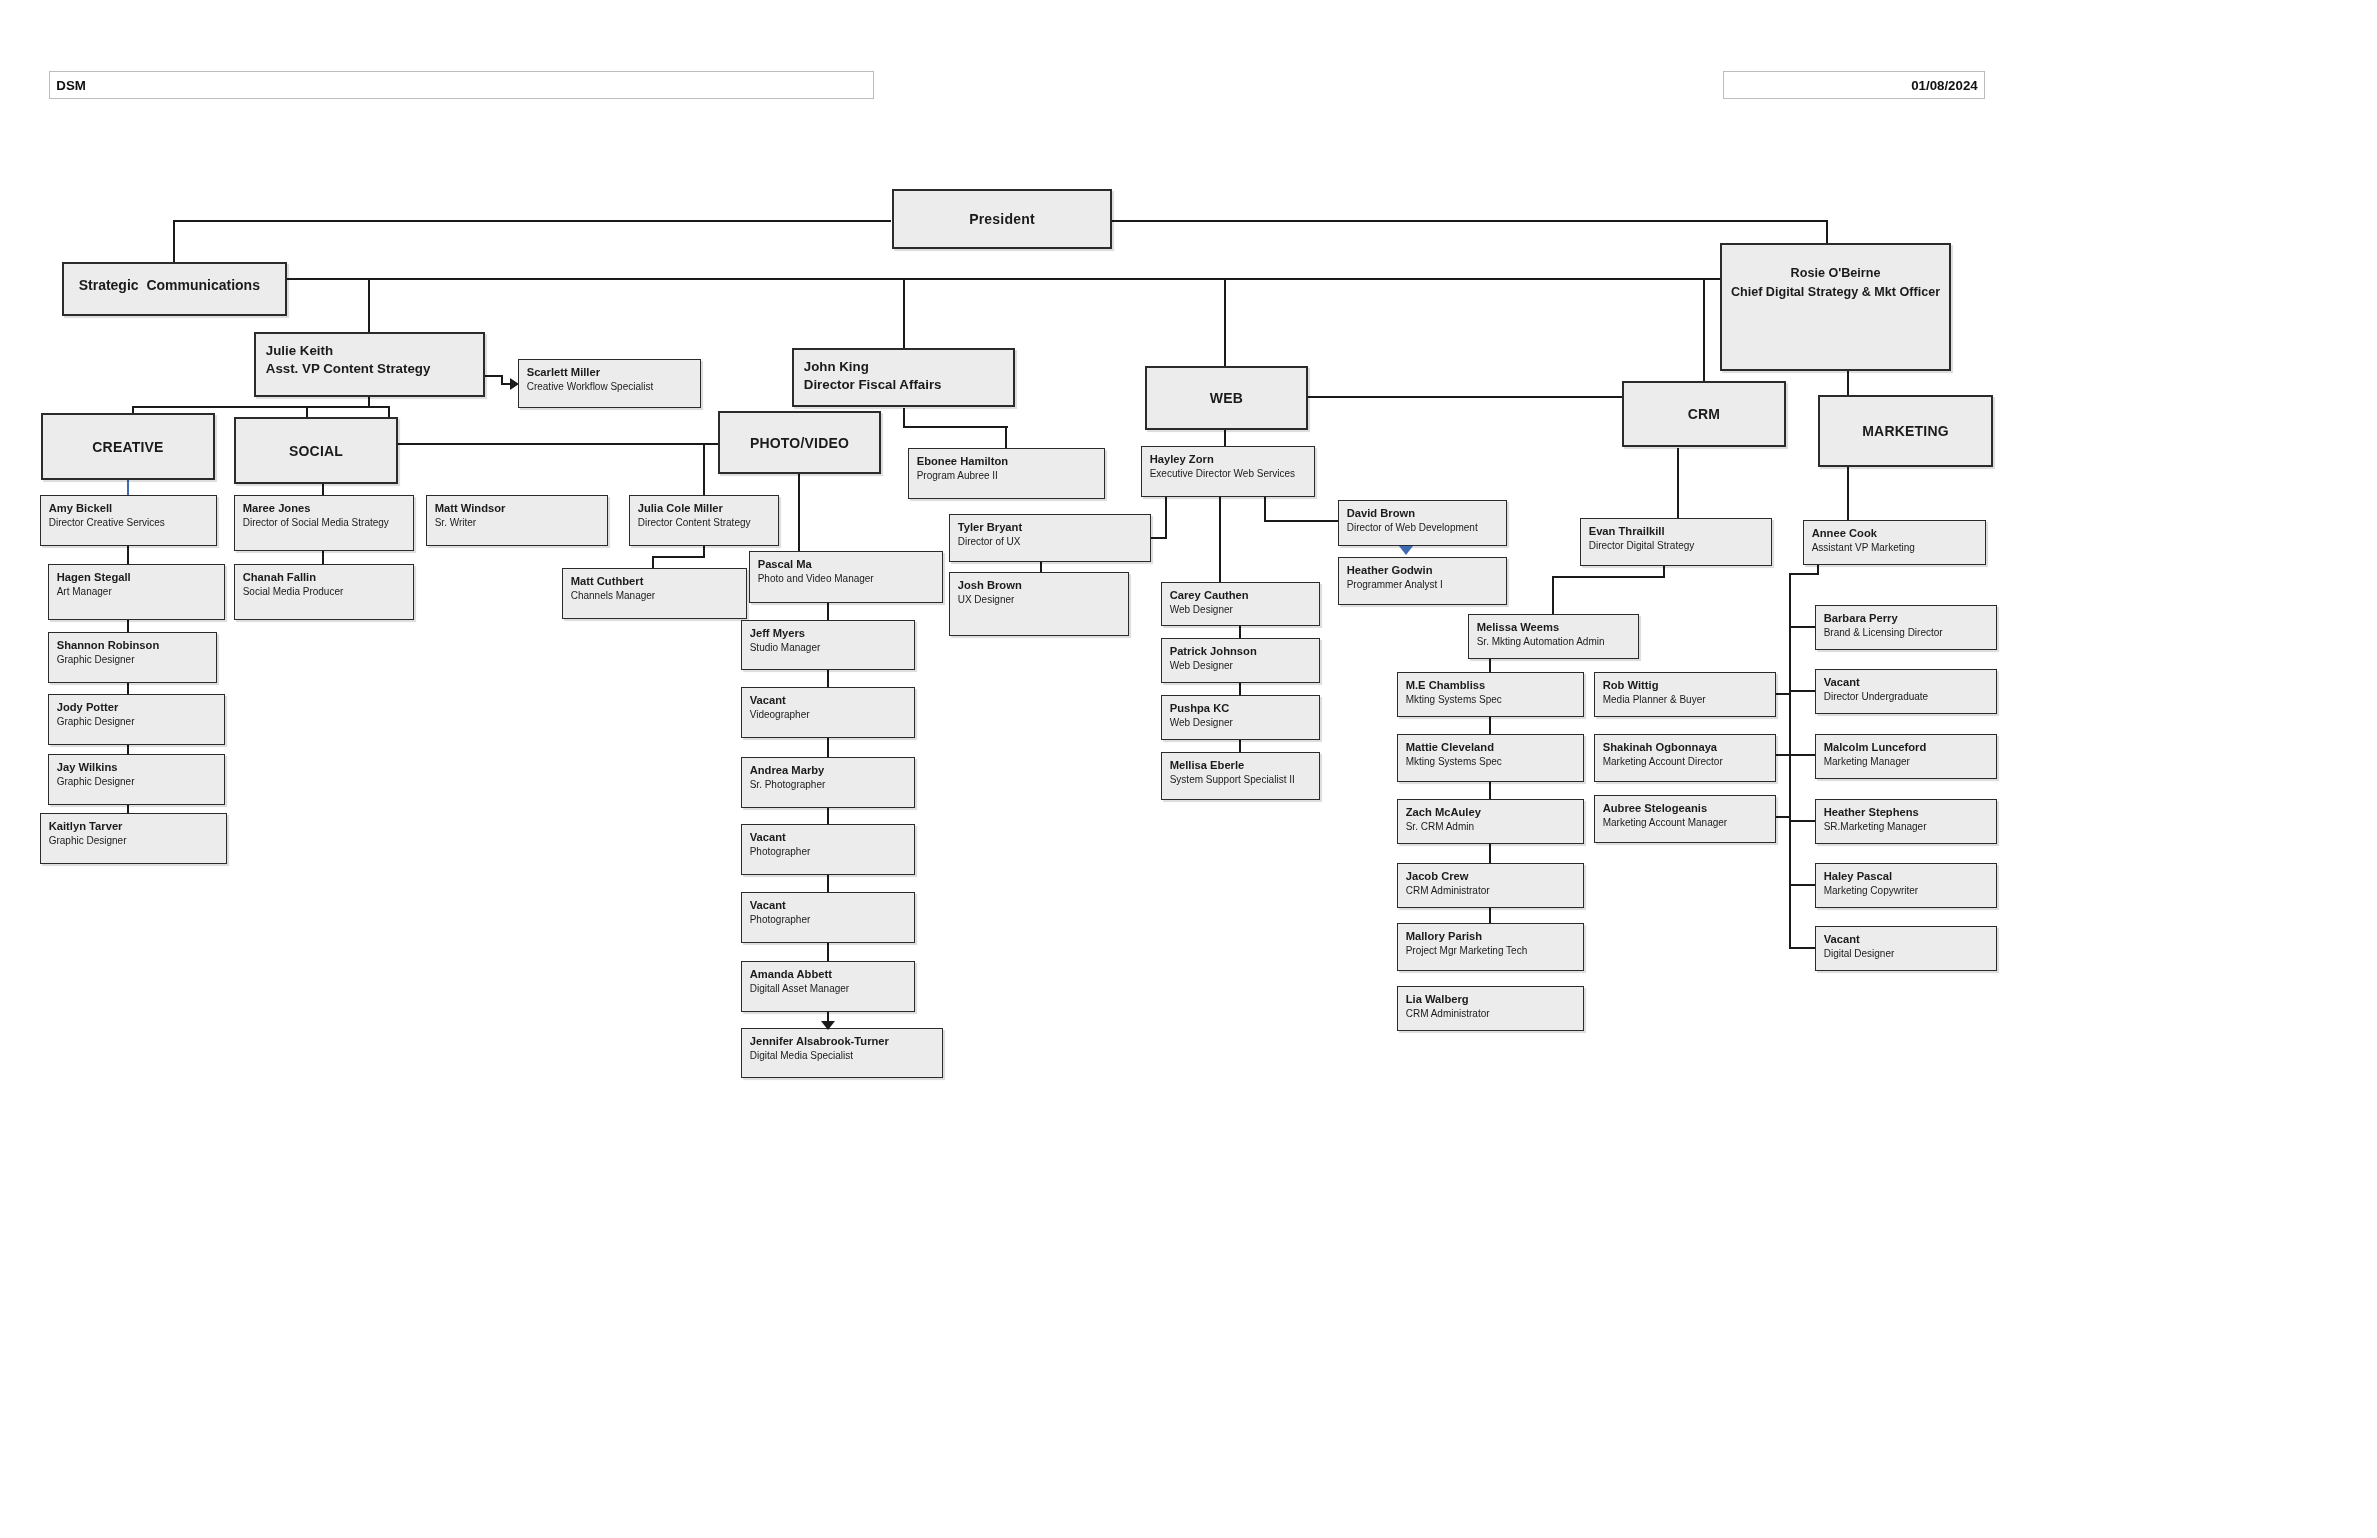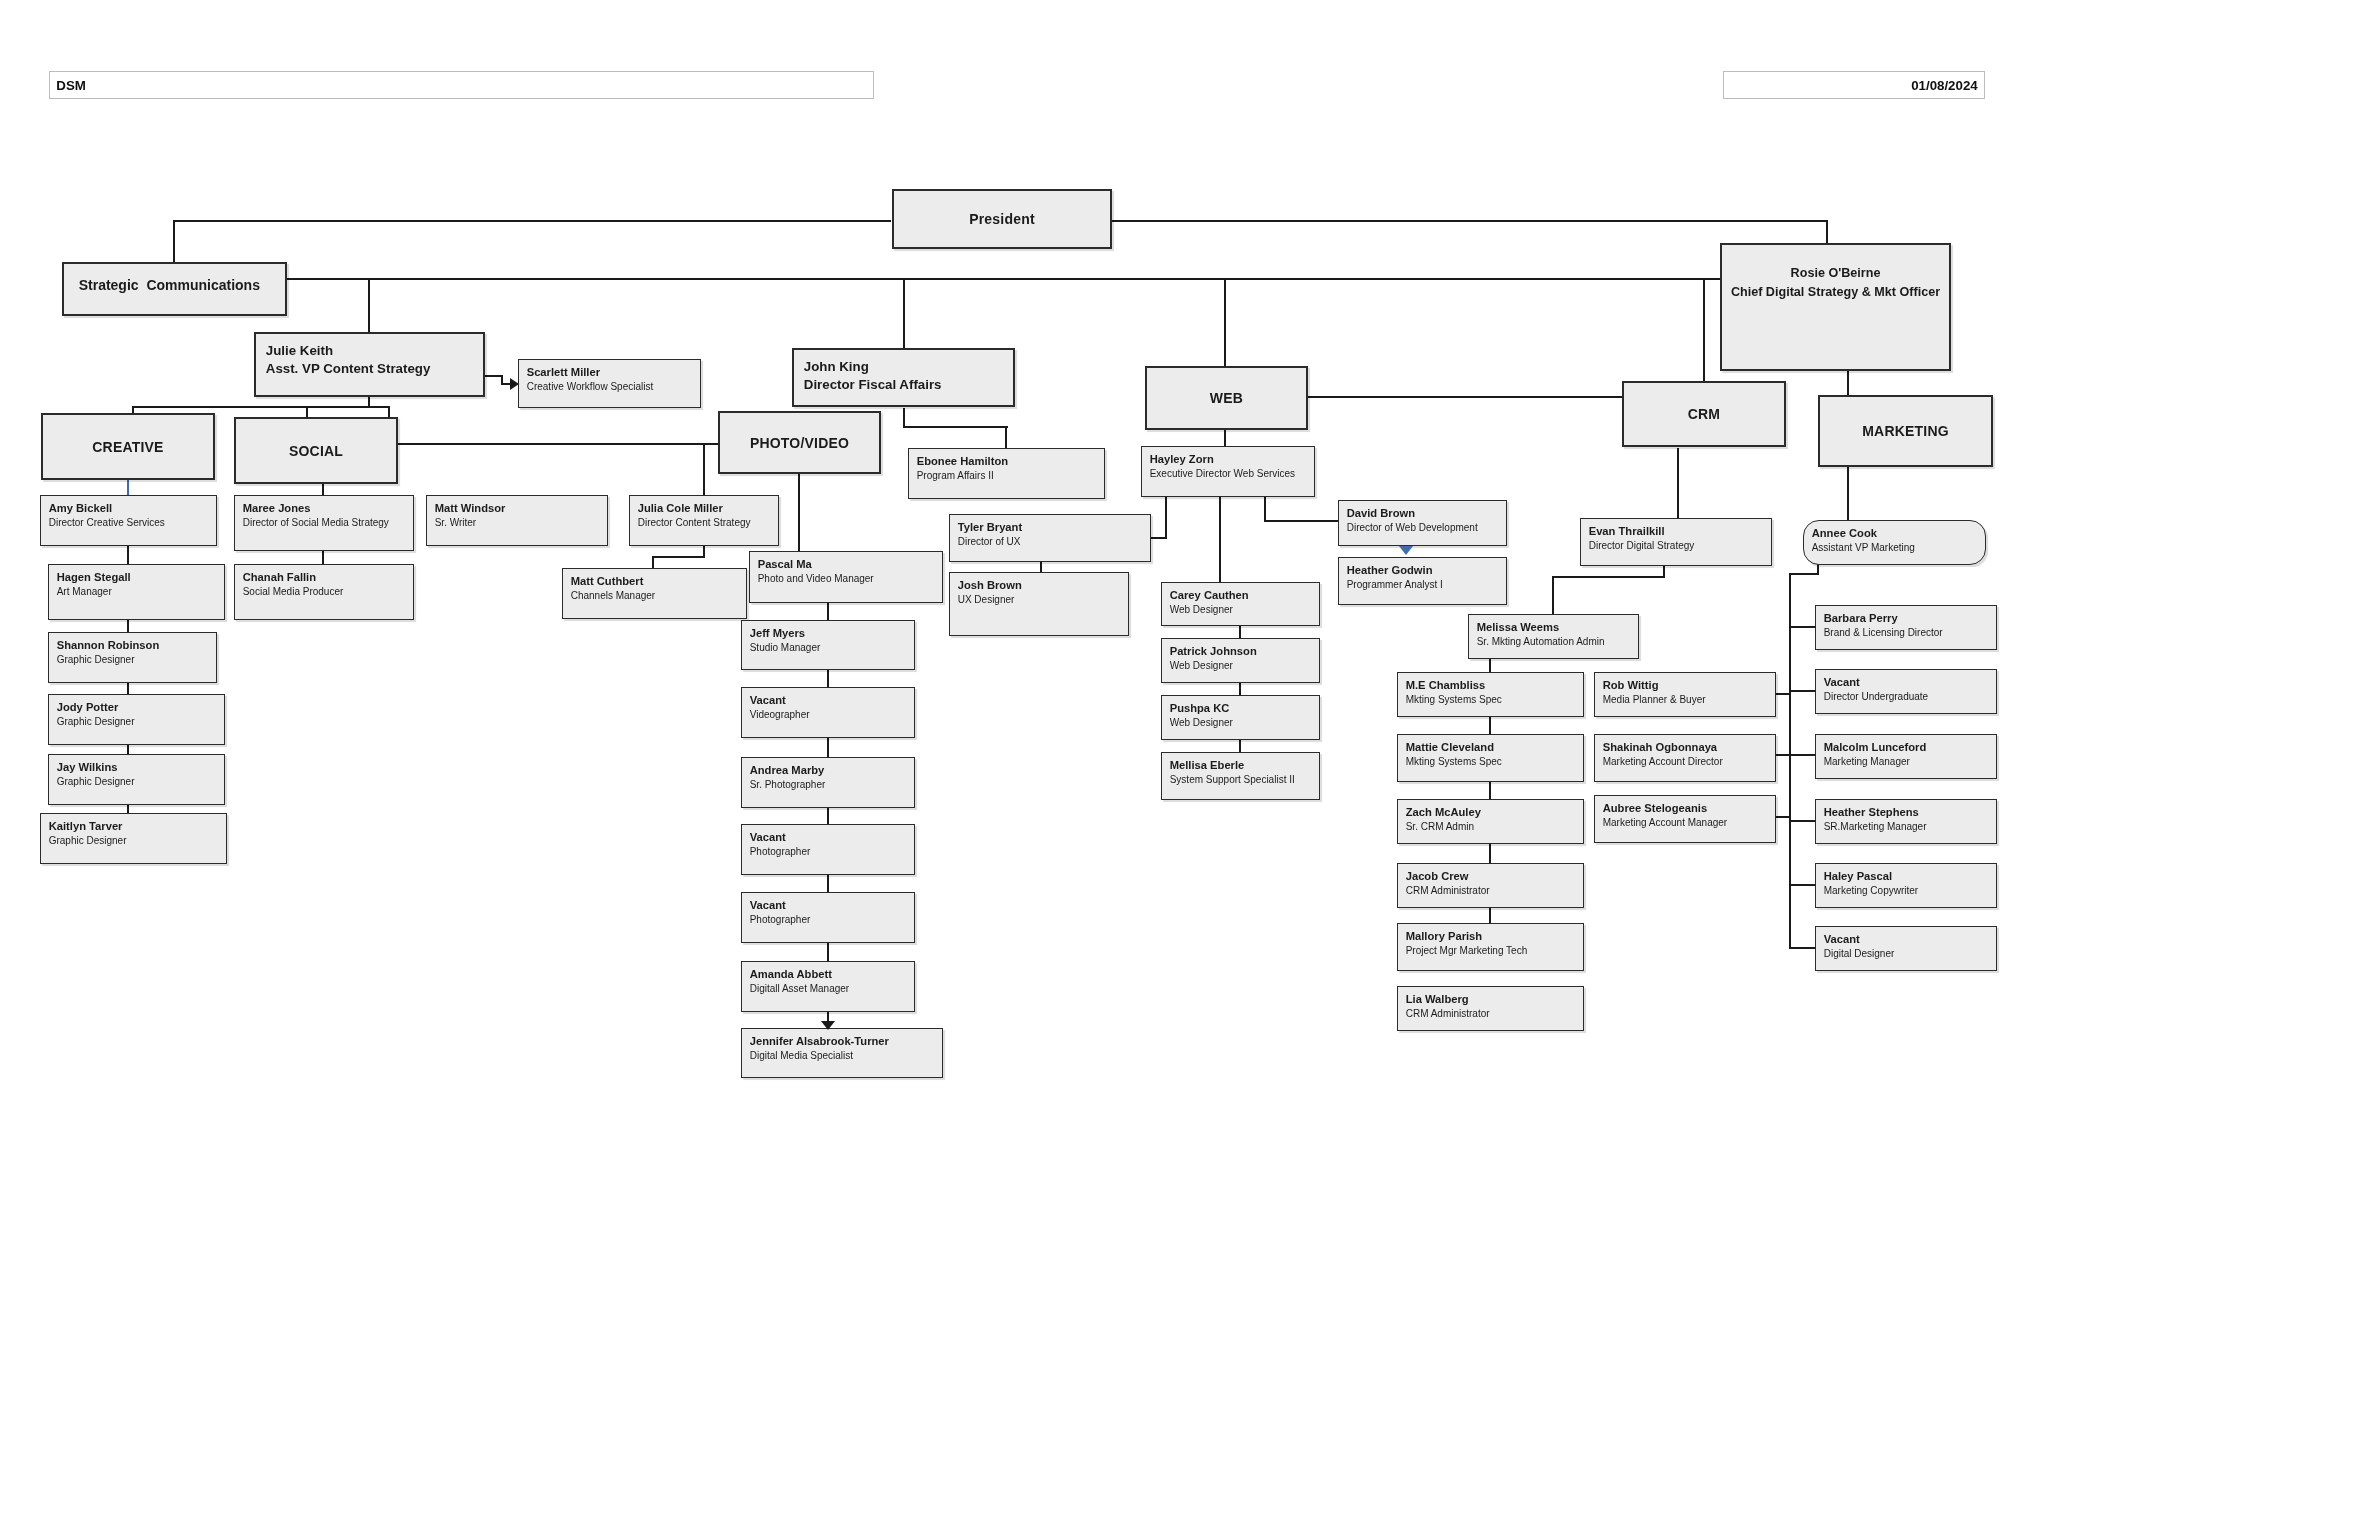--- a/index.html
+++ b/index.html
@@ -203,21 +203,21 @@
       <div class="node person" style="left: 741px; top: 961px; width: 174px; height: 51px;">
         <span class="nm">Amanda Abbett</span>
         <span class="tt">Digitall Asset Manager</span>
       </div>
       <div class="node person" style="left: 741px; top: 1028px; width: 202px; height: 50px;">
         <span class="nm">Jennifer Alsabrook-Turner</span>
         <span class="tt">Digital Media Specialist</span>
       </div>
       <div class="node person" style="left: 908px; top: 448px; width: 197px; height: 51px;">
         <span class="nm">Ebonee Hamilton</span>
-        <span class="tt">Program Affairs II</span>
+        <span class="tt">Program Aubree II</span>
       </div>
       <div class="node person" style="left: 949px; top: 514px; width: 202px; height: 48px;">
         <span class="nm">Tyler Bryant</span>
         <span class="tt">Director of UX</span>
       </div>
       <div class="node person" style="left: 949px; top: 572px; width: 180px; height: 64px;">
         <span class="nm">Josh Brown</span>
         <span class="tt">UX Designer</span>
       </div>
       <div class="node person" style="left: 1141px; top: 446px; width: 174px; height: 51px;">
@@ -285,21 +285,21 @@
         <span class="tt">Media Planner &amp; Buyer</span>
       </div>
       <div class="node person" style="left: 1594px; top: 734px; width: 182px; height: 48px;">
         <span class="nm">Shakinah Ogbonnaya</span>
         <span class="tt">Marketing Account Director</span>
       </div>
       <div class="node person" style="left: 1594px; top: 795px; width: 182px; height: 48px;">
         <span class="nm">Aubree Stelogeanis</span>
         <span class="tt">Marketing Account Manager</span>
       </div>
-      <div class="node person" style="left: 1803px; top: 520px; width: 183px; height: 45px; border-radius: 16px;">
+      <div class="node person" style="left: 1803px; top: 520px; width: 183px; height: 45px;">
         <span class="nm">Annee Cook</span>
         <span class="tt">Assistant VP Marketing</span>
       </div>
       <div class="node person" style="left: 1815px; top: 605px; width: 182px; height: 45px;">
         <span class="nm">Barbara Perry</span>
         <span class="tt">Brand &amp; Licensing Director</span>
       </div>
       <div class="node person" style="left: 1815px; top: 669px; width: 182px; height: 45px;">
         <span class="nm">Vacant</span>
         <span class="tt">Director Undergraduate</span>

